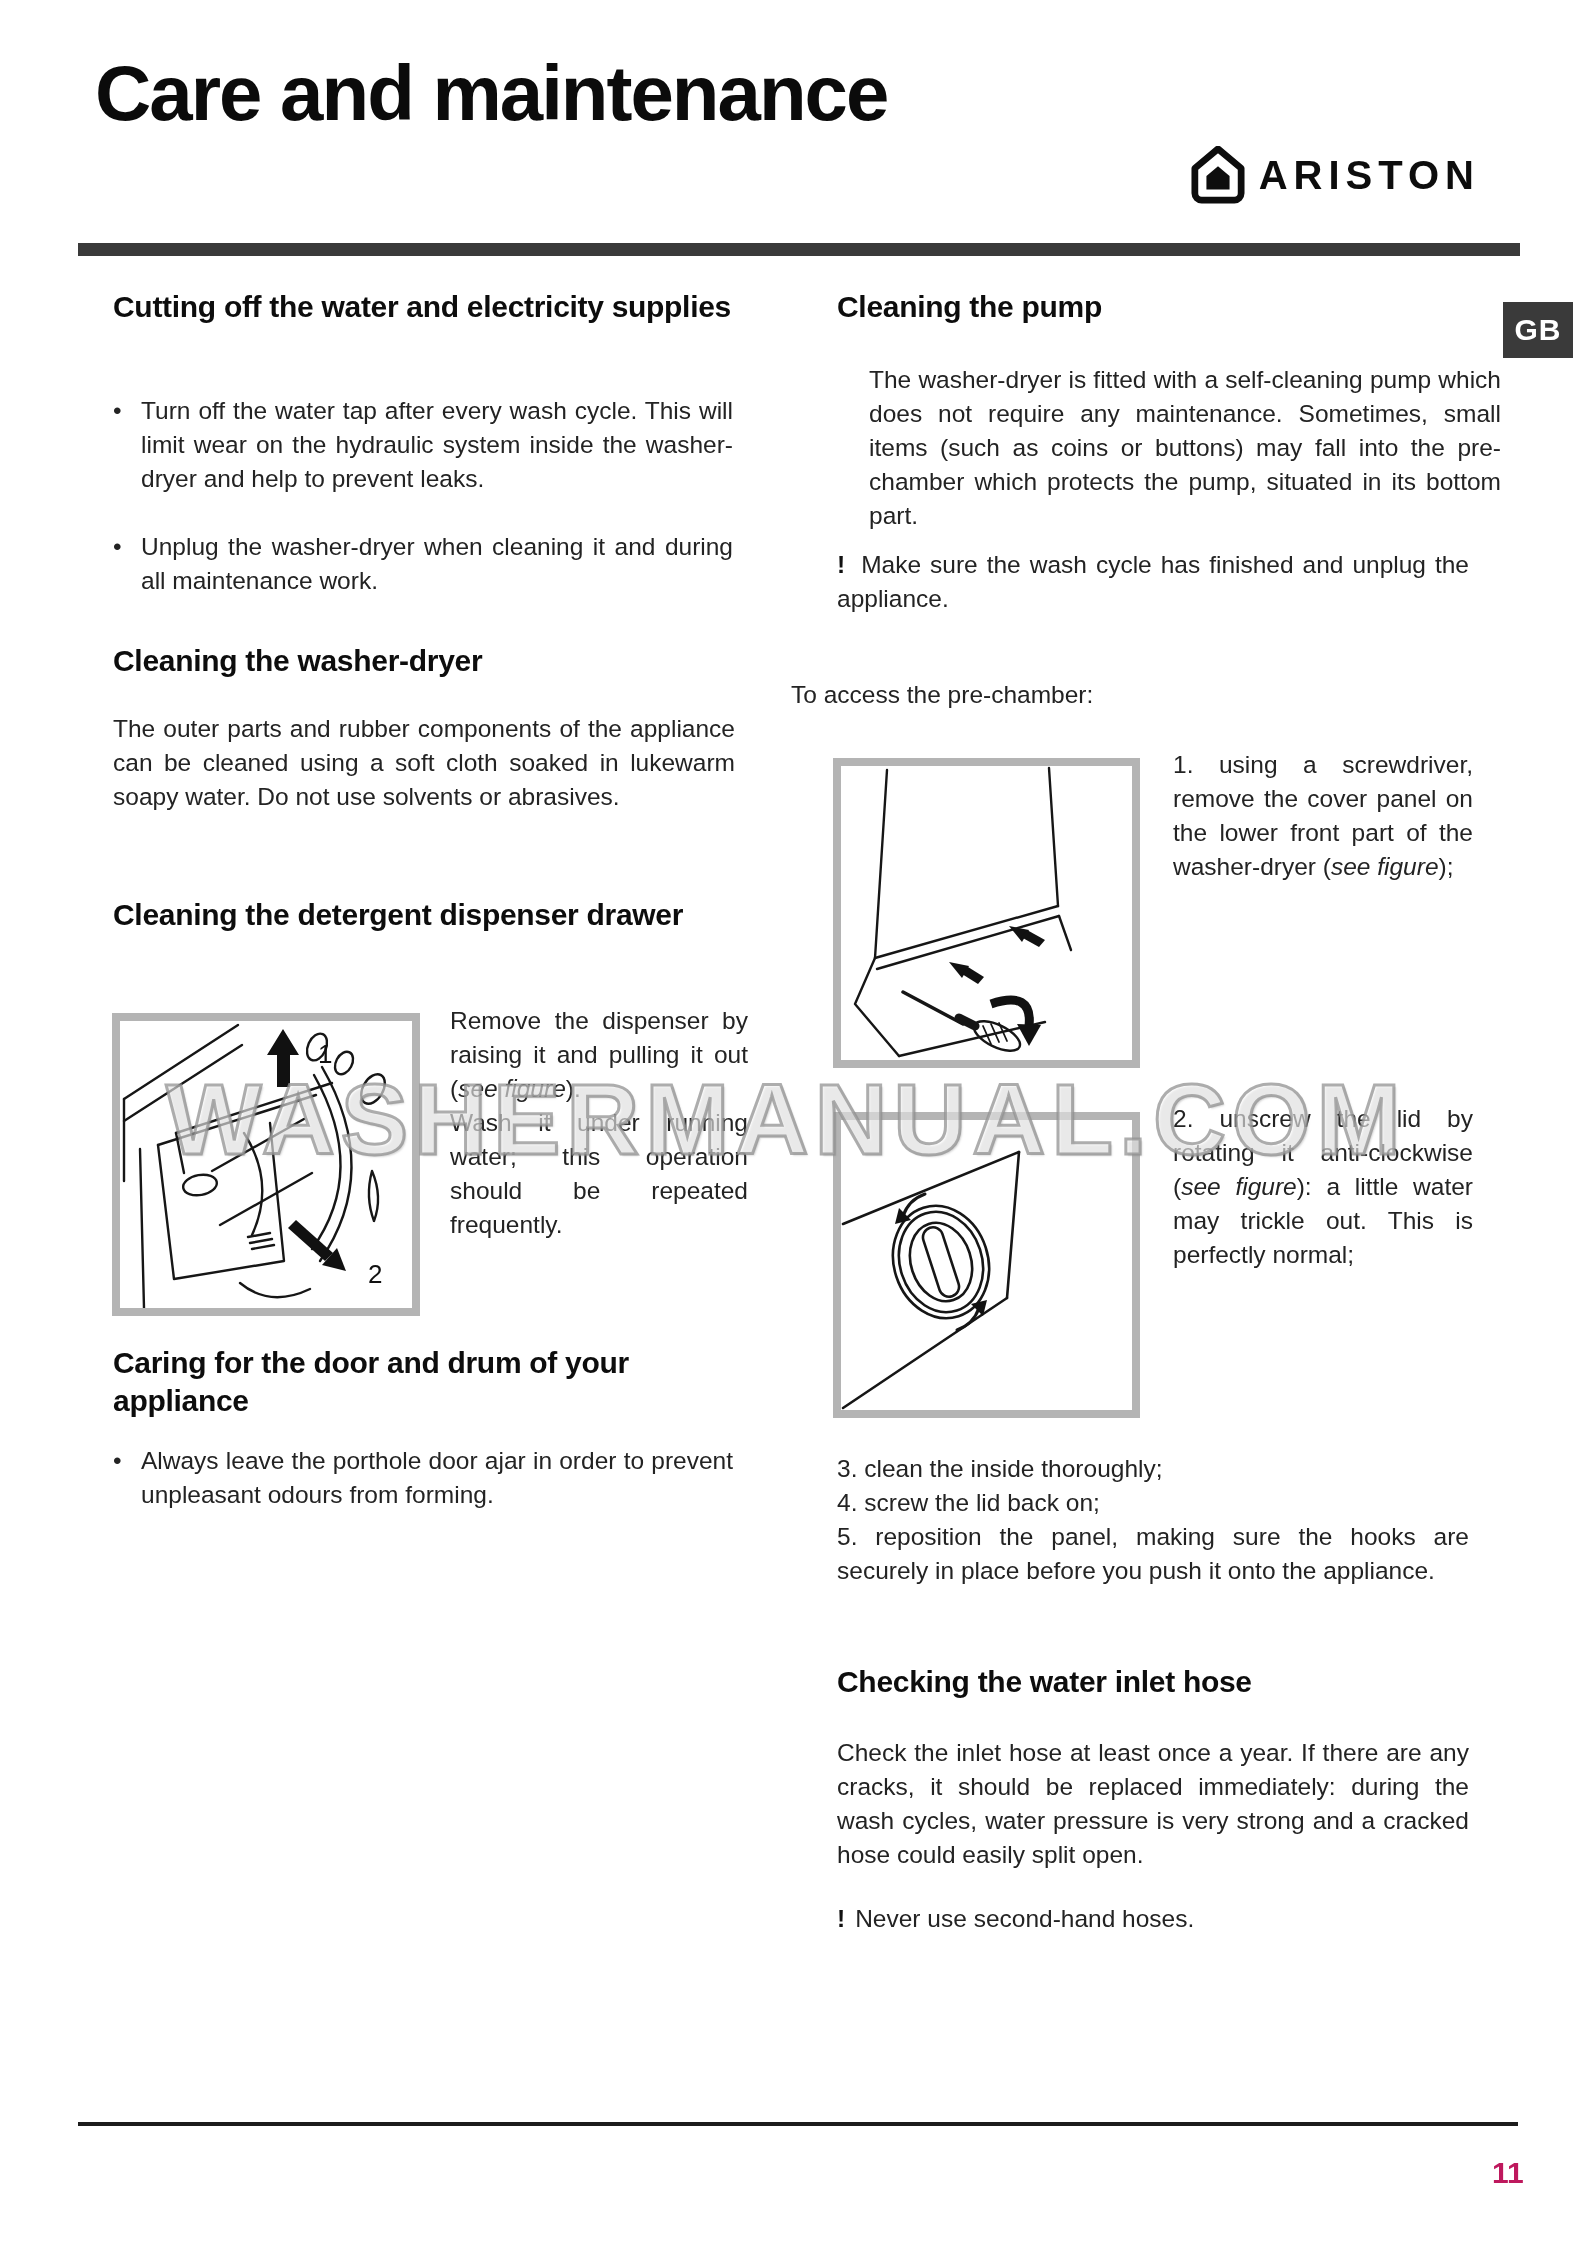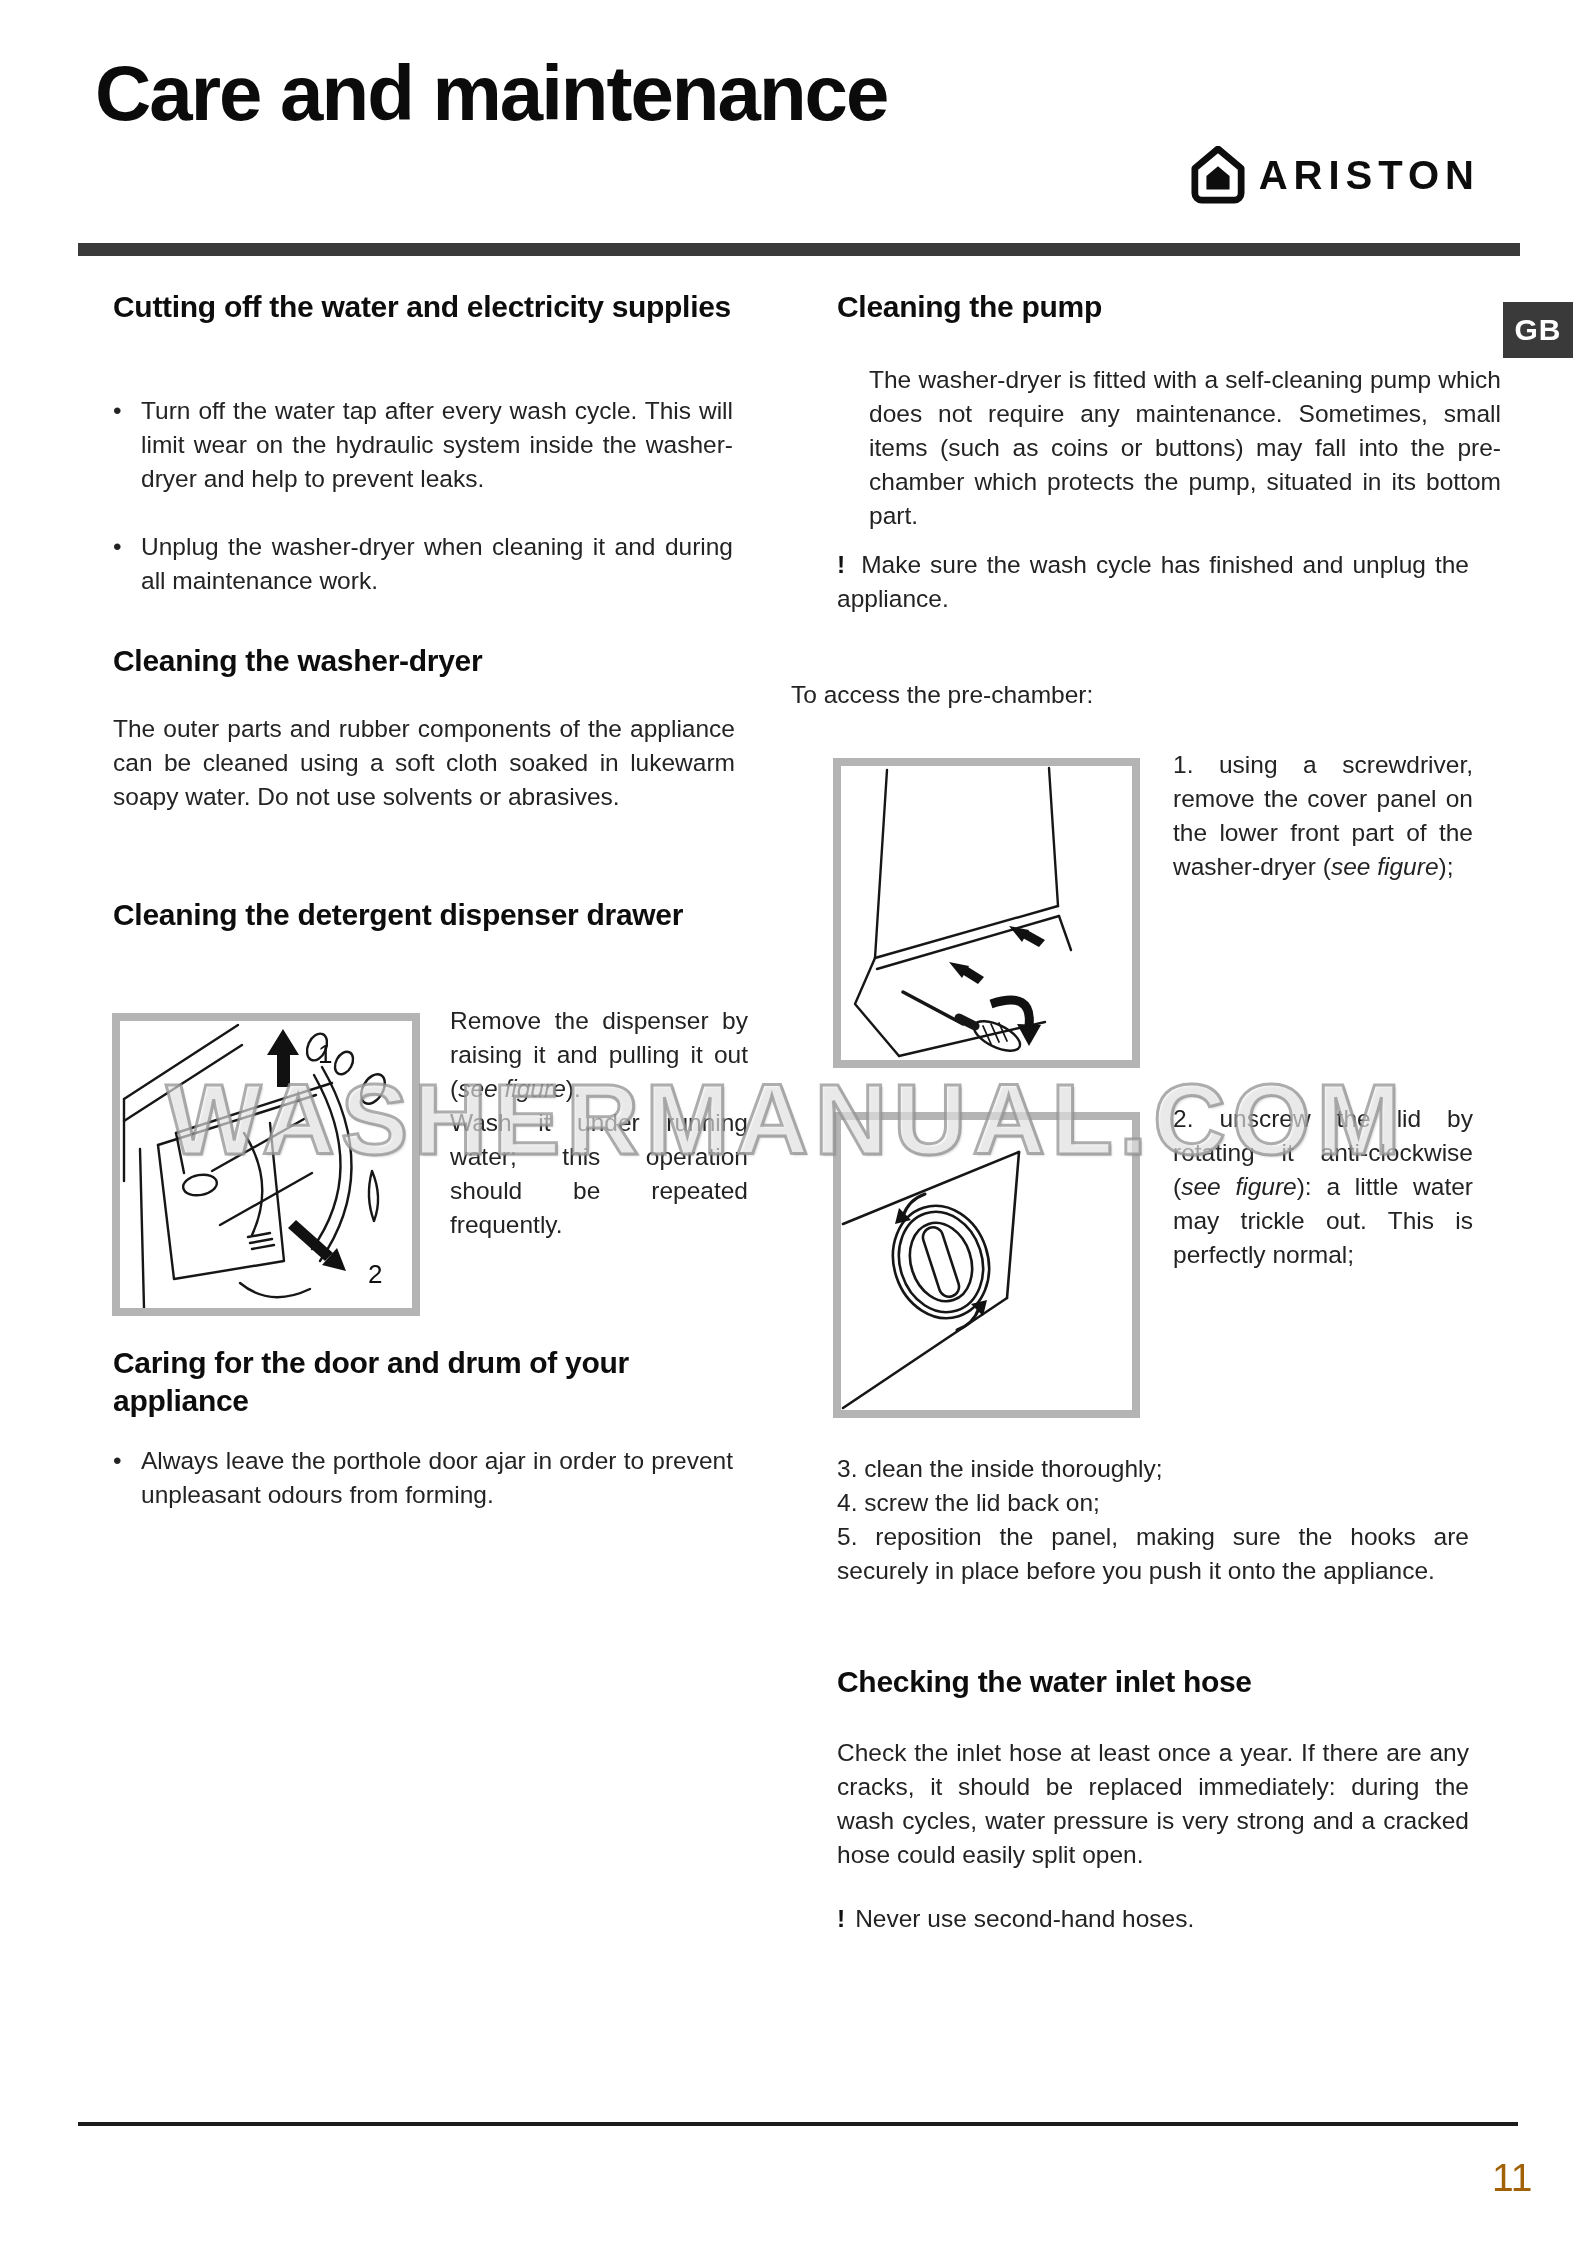--- a/index.html
+++ b/index.html
@@ -35,21 +35,21 @@
   }
   .fig-label { position:absolute; font-size:26px; color:#111; }
   .watermark {
     left:166px; top:1062px; font-size:101px; font-weight:bold; letter-spacing:6px;
     color:rgba(255,255,255,0.5);
     -webkit-text-stroke:3px rgba(145,145,145,0.75);
     text-shadow:2px 2px 2px rgba(130,130,130,0.35);
     white-space:nowrap; pointer-events:none; z-index:50;
   }
   .footer-rule { left:78px; top:2122px; width:1440px; height:4px; background:#1c1c1c; }
-  .page-number { left:1492px; top:2156px; font-size:39px; font-weight:normal; color:#a16207; }
+  .page-number { left:1492px; top:2156px; font-size:30px; font-weight:bold; color:#be185d; }
   svg { display:block; }
 </style>
 </head>
 <body>
 
 <div class="page">
 
   <div class="abs title">Care and maintenance</div>
 
   <div class="abs logo">

